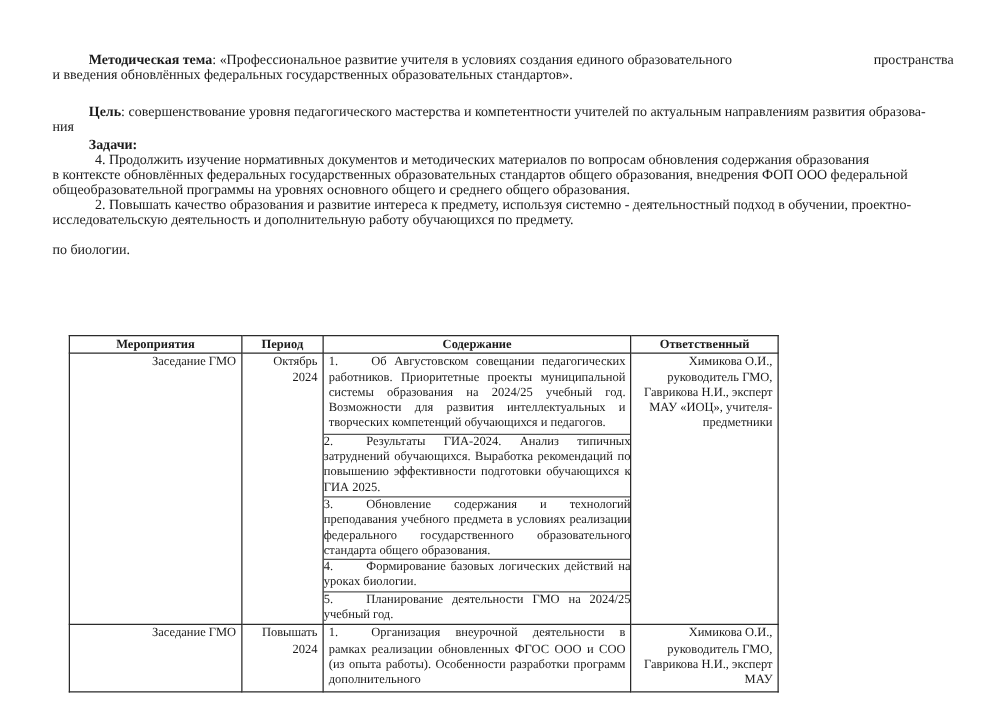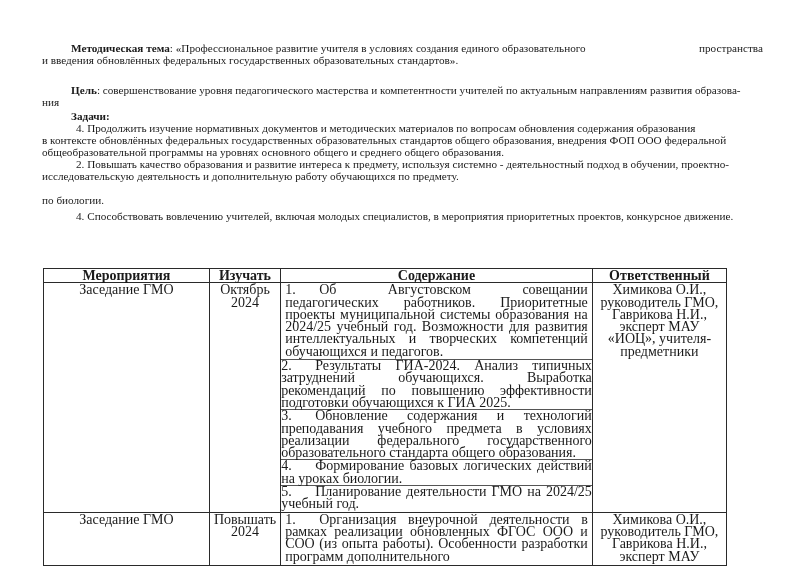--- a/index.html
+++ b/index.html
@@ -11,26 +11,26 @@
       position: relative;
     }
     .page { position: absolute; left: 0; top: 0; width: 800px; height: 566px; }
     .b { font-weight: bold; }
     .line { position: absolute; font-size: 11.2px; line-height: 12px; white-space: nowrap; }
     .title {
       position: absolute; left: 0; width: 800px; top: 247px;
       text-align: center; font-weight: bold; font-size: 11.5px;
     }
     table.plan {
-      position: absolute; left: 43px; top: 268px;
-      border-collapse: collapse; width: 684px;
-      font-size: 14px; line-height: 12.3px;
+      position: absolute; left: 55px; top: 268px;
+      border-collapse: collapse; width: 568px;
+      font-size: 10px; line-height: 12.3px;
     }
     table.plan th, table.plan td {
-      border: 1.3px solid #2a2a2a; vertical-align: top; padding: 1px 4px;
+      border: 1.3px solid #2a2a2a; vertical-align: top; padding: 1px 4px; text-align: right;
     }
     table.plan th { font-weight: bold; text-align: center; padding: 1px 4px 0; height: 11px; }
     .c1 { width: 162px; text-align: center; }
     .c2 { width: 62px; text-align: center; }
     .c3 { width: 317px; text-align: justify; }
     .c4 { width: 127px; text-align: center; }
     .item { text-align: justify; text-align-last: left; margin-bottom: 1px; }
     .item .num { display: inline-block; width: 34px; }
     .itemsep { border-top: 1px solid #555; margin: 0 -4px; padding: 0 0; }
   </style>
@@ -54,28 +54,27 @@
 
   <div class="line" style="left:76px; top:122px;">4. Продолжить изучение нормативных документов и методических материалов по вопросам обновления содержания образования</div>
   <div class="line" style="left:42px; top:134px;">в контексте обновлённых федеральных государственных образовательных стандартов общего образования, внедрения ФОП ООО федеральной</div>
   <div class="line" style="left:42px; top:146px;">общеобразовательной программы на уровнях основного общего и среднего общего образования.</div>
 
   <div class="line" style="left:76px; top:158px;">2. Повышать качество образования и развитие интереса к предмету, используя системно - деятельностный подход в обучении, проектно-</div>
   <div class="line" style="left:42px; top:170px;">исследовательскую деятельность и дополнительную работу обучающихся по предмету.</div>
 
   <div class="line" style="left:42px; top:194px;text-align:center;">по биологии.</div>
 
-  <div class="line" style="left:76px; top:210px;">4. Способствовать вовлечению учителей, включая молодых специалистов, в мероприятия приоритетных проектов, конкурсное движение.</div>
 
 
   <table class="plan">
     <thead>
       <tr>
         <th class="c1">Мероприятия</th>
-        <th class="c2">Изучать</th>
+        <th class="c2">Период</th>
         <th class="c3" style="text-align:center;">Содержание</th>
         <th class="c4">Ответственный</th>
       </tr>
     </thead>
     <tbody>
       <tr>
         <td class="c1">Заседание ГМО</td>
         <td class="c2">
           <div>Октябрь</div>
           <div>2024</div>

